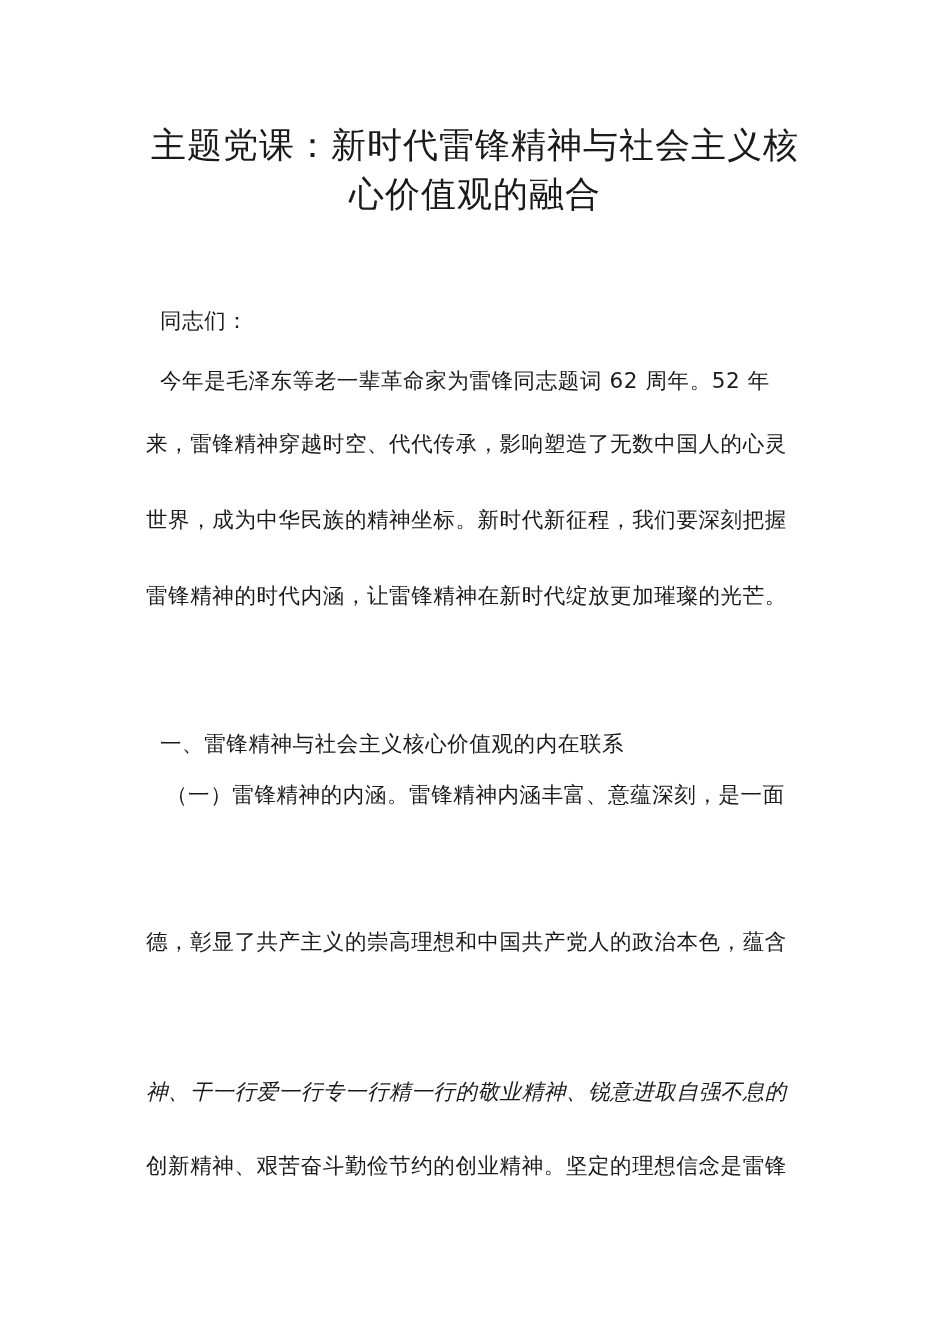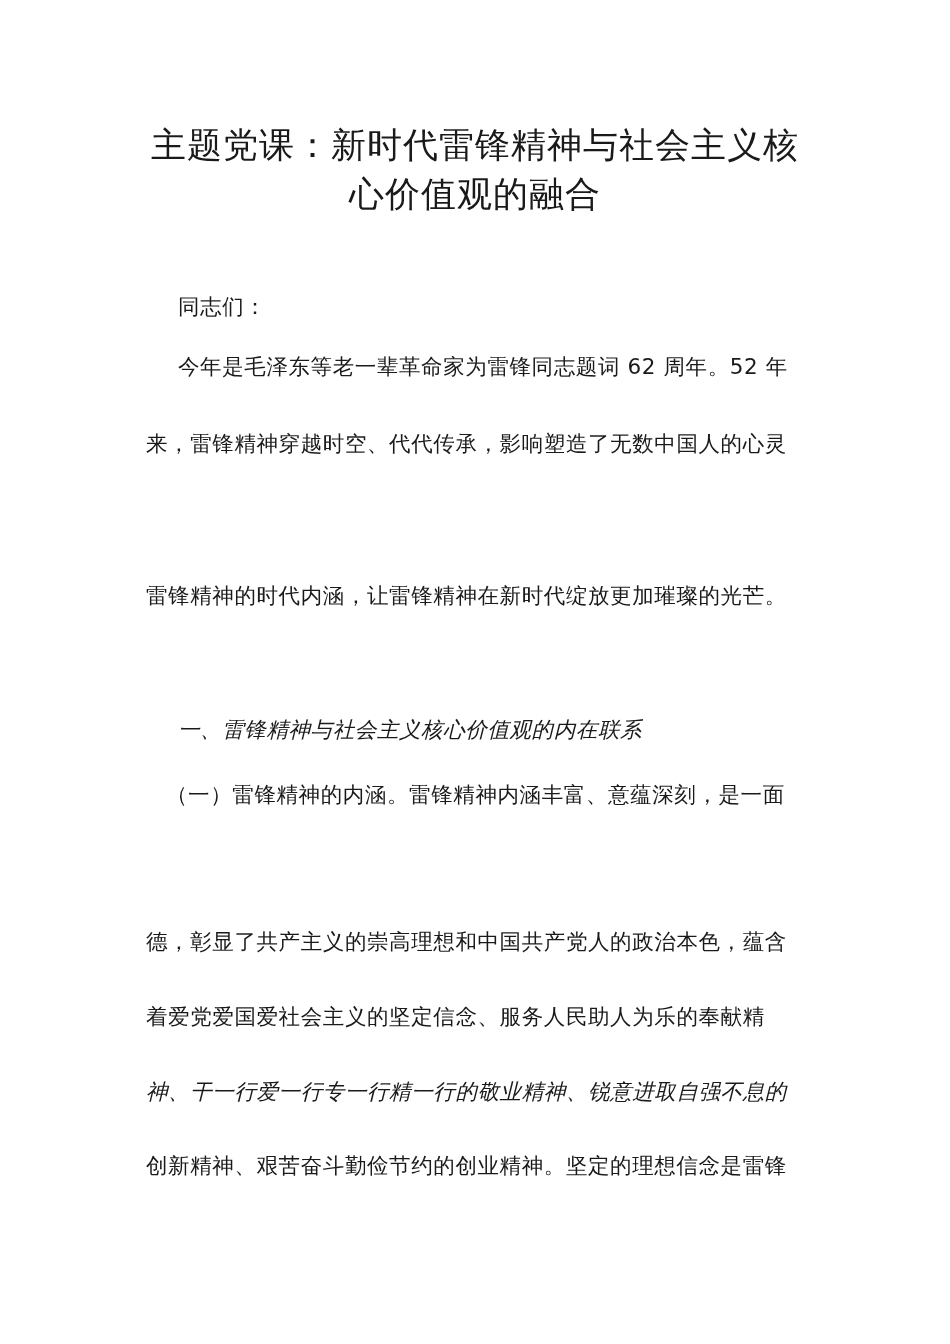--- a/index.html
+++ b/index.html
@@ -9,33 +9,33 @@
     position: absolute; left: 0; width: 950px; text-align: center;
     font-family: "DejaVu Serif", "Liberation Serif", serif;
     font-size: 35px; color: #1a1a1a; letter-spacing: 1px; white-space: nowrap;
   }
   .line {
     position: absolute; left: 146px; width: 660px;
     font-family: "DejaVu Sans", "Liberation Sans", sans-serif;
     font-size: 21.5px; color: #1a1a1a; white-space: nowrap;
     letter-spacing: 0.6px;
   }
-  .indent { left: 178px; }
+  .indent { left: 160px; margin-top: 14px; }
   .indent-paren { left: 166px; }
 </style>
 </head>
 <body>
 
 <div class="page">
   <div class="title" style="top:122px;">主题党课：新时代雷锋精神与社会主义核</div>
   <div class="title" style="top:171px;">心价值观的融合</div>
 
   <div class="line indent" style="top:292px;">同志们：</div>
   <div class="line indent" style="top:352px;">今年是毛泽东等老一辈革命家为雷锋同志题词 62 周年。52 年</div>
   <div class="line" style="top:429px;">来，雷锋精神穿越时空、代代传承，影响塑造了无数中国人的心灵</div>
+  <div class="line" style="top:505px;">世界，成为中华民族的精神坐标。新时代新征程，我们要深刻把握</div>
   <div class="line" style="top:581px;">雷锋精神的时代内涵，让雷锋精神在新时代绽放更加璀璨的光芒。</div>
-  <div class="line indent" style="top:715px;font-style:italic;">一、雷锋精神与社会主义核心价值观的内在联系</div>
+  <div class="line indent" style="top:715px;">一、雷锋精神与社会主义核心价值观的内在联系</div>
   <div class="line indent-paren" style="top:780px;">（一）雷锋精神的内涵。雷锋精神内涵丰富、意蕴深刻，是一面</div>
   <div class="line" style="top:927px;">德，彰显了共产主义的崇高理想和中国共产党人的政治本色，蕴含</div>
-  <div class="line" style="top:1002px;">着爱党爱国爱社会主义的坚定信念、服务人民助人为乐的奉献精</div>
   <div class="line" style="top:1077px;font-style:italic;">神、干一行爱一行专一行精一行的敬业精神、锐意进取自强不息的</div>
   <div class="line" style="top:1151px;">创新精神、艰苦奋斗勤俭节约的创业精神。坚定的理想信念是雷锋</div>
 </div>
 
 </body></html>

